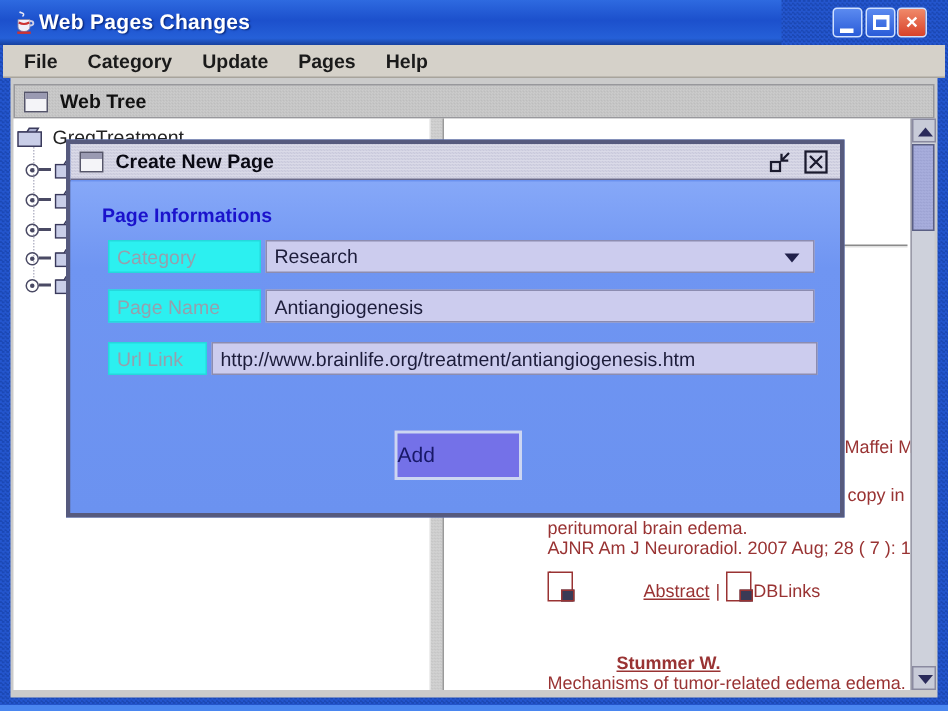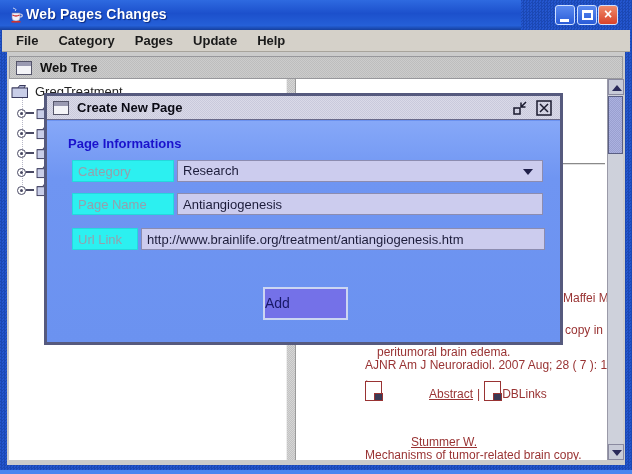--- a/index.html
+++ b/index.html
@@ -119,22 +119,22 @@
       </div>
     <div class="xp-btn xp-max">
         <span></span>
       </div>
     <div class="xp-btn xp-close">×</div>
   </div>
 
   <div class="menubar">
     <span class="menu-item">File</span>
     <span class="menu-item">Category</span>
+    <span class="menu-item">Update</span>
     <span class="menu-item">Pages</span>
-    <span class="menu-item">Update</span>
     <span class="menu-item">Help</span>
   </div>
 
   <div class="frame-area">
 
     <div class="int-titlebar checker-gray">
       <div class="mini-win-icon"></div>
       <span class="int-title">Web Tree</span>
     </div>
 
@@ -190,34 +190,34 @@
           </svg>
       </div>
     </div>
 
     <div class="divider"></div>
 
     <div class="html-panel">
       <div class="page-hr"></div>
       <span class="frag" style="left:267px; top:212px;">Maffei M</span>
       <span class="frag" style="left:269px; top:244px;">copy in</span>
-      <span class="frag" style="left:69px; top:266px;margin-left:12px;">peritumoral brain edema.</span>
+      <span class="frag" style="left:69px; top:266px;">peritumoral brain edema.</span>
       <span class="frag" style="left:69px; top:279px;">AJNR Am J Neuroradiol. 2007 Aug; 28 ( 7 ): 1287-9</span>
       <span class="frag" style="left:69px; top:292px;">.</span>
 
       <div class="img-row">
         <span class="broken-img"></span>
         <span class="link">Abstract</span>
         <span style="margin:0 4px;">|</span>
         <span class="broken-img"></span>
         <span>DBLinks</span>
       </div>
 
-      <span class="frag link" style="left:69px; top:356px;">Stummer W.</span>
-      <span class="frag" style="left:69px; top:369px;">Mechanisms of tumor-related brain copy.</span>
+      <span class="frag link" style="left:69px; top:356px;font-weight:bold;">Stummer W.</span>
+      <span class="frag" style="left:69px; top:369px;">Mechanisms of tumor-related edema edema.</span>
     </div>
 
     <div class="vscroll">
       <div class="sb-btn sb-up">
           <span class="arrow-up"></span>
         </div>
       <div class="sb-thumb"></div>
       <div class="sb-btn sb-down">
           <span class="arrow-down"></span>
         </div>

